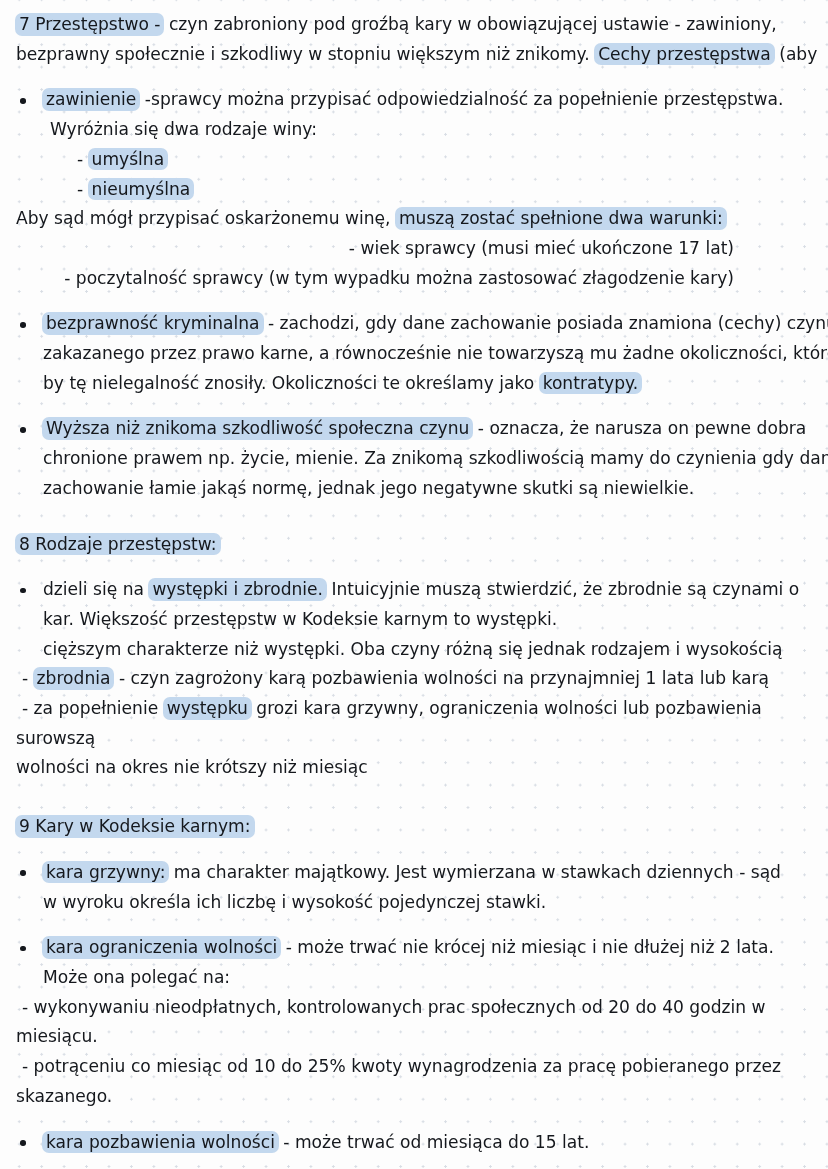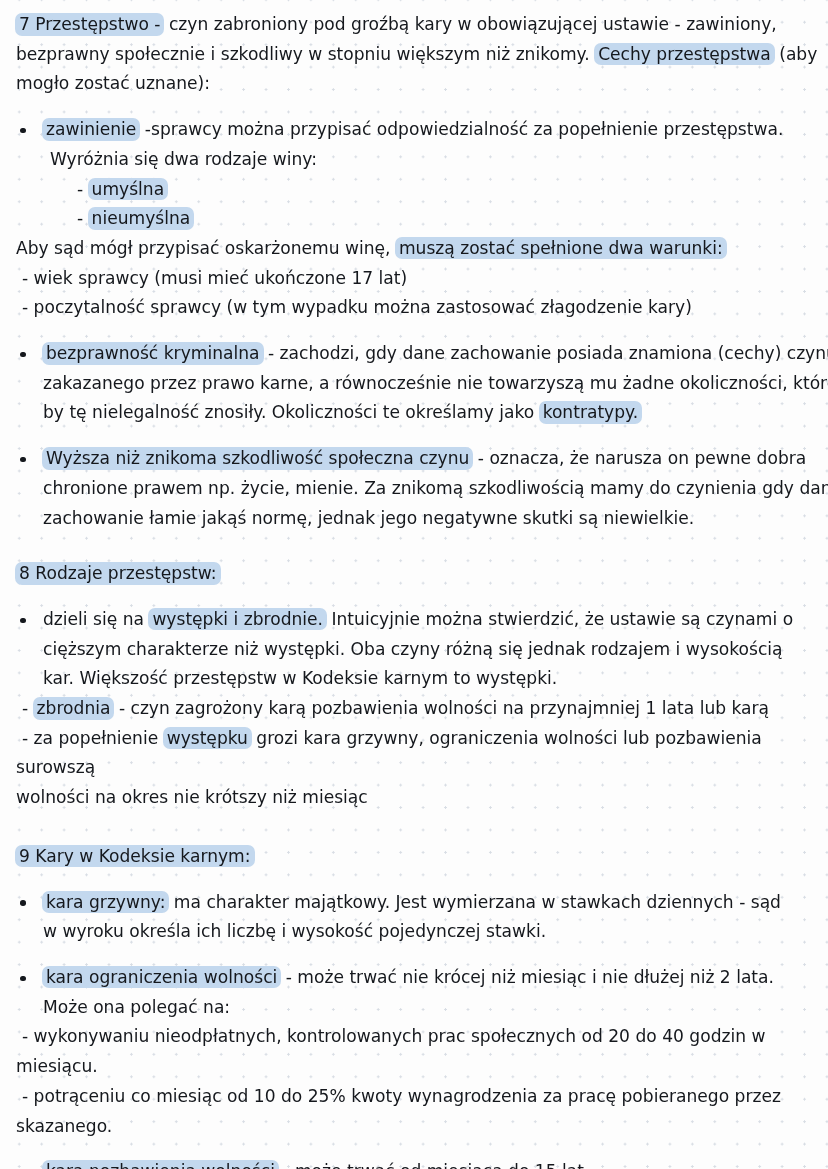--- a/index.html
+++ b/index.html
@@ -40,21 +40,21 @@
     line-height: 29.7px;
     color: #15181d;
     letter-spacing: 0.0px;
     white-space: nowrap;
     font-weight: 400;
   }
 
   
   .ind-0  { padding-left: 0px; }
   .ind-b  { padding-left: 27px; }   
-  .ind-d  { padding-left: 6px; }    
+  .ind-d  { padding-left: 6px; text-align: right; }    
   .ind-dd { padding-left: 34px; }   
   .ind-sub{ padding-left: 61px; }   
 
   
   .bullet {
     padding-left: 27px;
     margin-top: 16px;
   }
   .bullet::before {
     content: "";
@@ -81,21 +81,20 @@
 </head>
 <body>
 
 <div id="page">
   <div id="content">
 
     <div class="line ind-0"><span class="hl">7 Przestępstwo -</span><span> czyn zabroniony pod groźbą kary w obowiązującej ustawie - zawiniony,</span></div>
 
     <div class="line ind-0"><span>bezprawny społecznie i szkodliwy w stopniu większym niż znikomy. </span><span class="hl">Cechy przestępstwa</span><span> (aby</span></div>
 
-    <div class="line ind-0">mogło zostać uznane):</div>
 
     <div class="line bullet"><span class="hl">zawinienie</span><span> -sprawcy można przypisać odpowiedzialność za popełnienie przestępstwa.</span></div>
 
     <div class="line ind-dd">Wyróżnia się dwa rodzaje winy:</div>
 
     <div class="line ind-sub"><span>- </span><span class="hl">umyślna</span></div>
 
     <div class="line ind-sub"><span>- </span><span class="hl">nieumyślna</span></div>
 
     <div class="line ind-0"><span>Aby sąd mógł przypisać oskarżonemu winę, </span><span class="hl">muszą zostać spełnione dwa warunki:</span></div>
@@ -108,23 +107,23 @@
     <div class="line ind-b"><span>by tę nielegalność znosiły. Okoliczności te określamy jako </span><span class="hl">kontratypy.</span></div>
 
     <div class="line bullet"><span class="hl">Wyższa niż znikoma szkodliwość społeczna czynu</span><span> - oznacza, że narusza on pewne dobra</span></div>
     <div class="line ind-b">chronione prawem np. życie, mienie. Za znikomą szkodliwością mamy do czynienia gdy dane</div>
     <div class="line ind-b">zachowanie łamie jakąś normę, jednak jego negatywne skutki są niewielkie.</div>
 
     <div class="gap-md"></div>
 
     <div class="line ind-0"><span class="hl">8 Rodzaje przestępstw:</span></div>
 
-    <div class="line bullet"><span>dzieli się na </span><span class="hl">występki i zbrodnie.</span><span> Intuicyjnie można stwierdzić, że ustawie są czynami o</span></div>
+    <div class="line bullet"><span>dzieli się na </span><span class="hl">występki i zbrodnie.</span><span> Intuicyjnie muszą stwierdzić, że zbrodnie są czynami o</span></div>
+    <div class="line ind-b">kar. Większość przestępstw w Kodeksie karnym to występki.</div>
     <div class="line ind-b">cięższym charakterze niż występki. Oba czyny różną się jednak rodzajem i wysokością</div>
-    <div class="line ind-b">kar. Większość przestępstw w Kodeksie karnym to występki.</div>
 
     <div class="line ind-d"><span>- </span><span class="hl">zbrodnia</span><span> - czyn zagrożony karą pozbawienia wolności na przynajmniej 1 lata lub karą</span></div>
     <div class="line ind-d"><span>- za popełnienie </span><span class="hl">występku</span><span> grozi kara grzywny, ograniczenia wolności lub pozbawienia</span></div>
 
     <div class="line ind-0">surowszą</div>
     <div class="line ind-0">wolności na okres nie krótszy niż miesiąc</div>
 
     <div class="gap-lg"></div>
 
     <div class="line ind-0"><span class="hl">9 Kary w Kodeksie karnym:</span></div>

